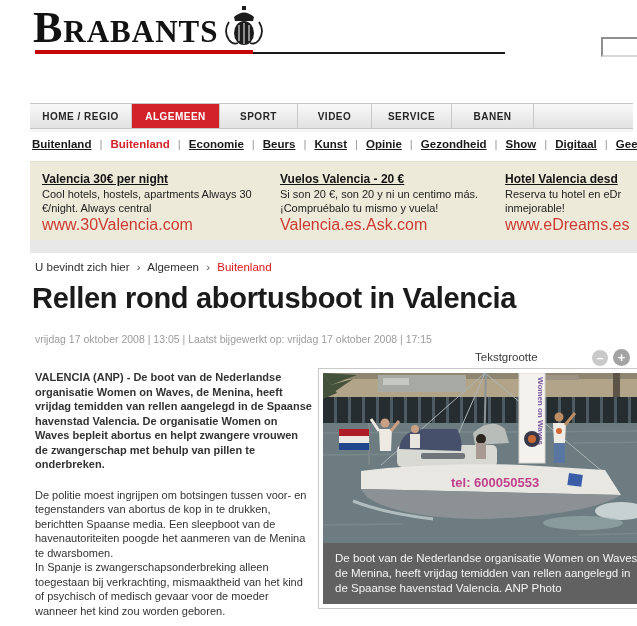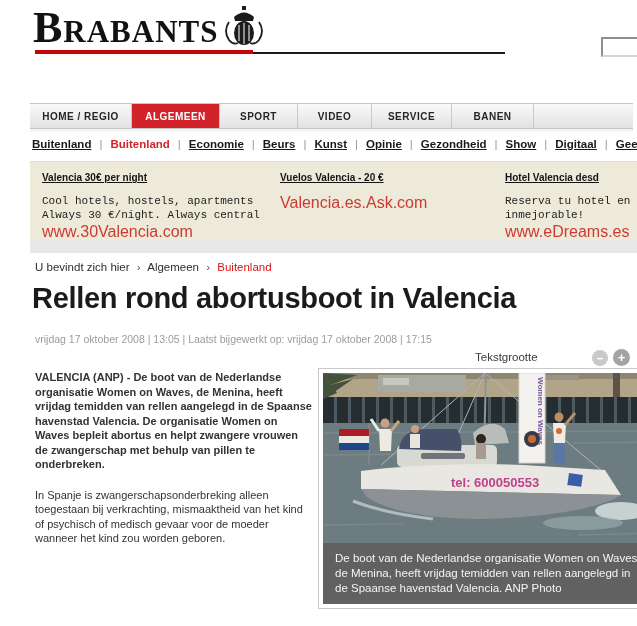--- a/index.html
+++ b/index.html
@@ -41,22 +41,22 @@
   .subnav .sep { color:#999; margin:0 8px; font-weight:normal; }
   
   .adblock {
     position:absolute; left:30px; top:161px; width:760px; height:79px;
     background:#edead9; border-top:1px solid #e2dfce;
   }
   .ad { position:absolute; top:10px; }
   .ad.c1 { left:12px;  width:226px; }
   .ad.c2 { left:250px; width:214px; }
   .ad.c3 { left:475px; width:210px; }
-  .ad-title { display:block; font-size:10px; font-weight:bold; color:#141414; text-decoration:underline; cursor:pointer; margin-bottom:11px; }
-  .ad-body  { font-size:11px; color:#222; line-height:14px;font-family:Liberation Mono, monospace; }
+  .ad-title { display:block; font-size:12px; font-weight:bold; color:#141414; text-decoration:underline; cursor:pointer; margin-bottom:1px; }
+  .ad-body  { font-size:11px; color:#222; line-height:14px; }
   .ad-body .bl { display:block; }
   .ad-url   { display:block; font-size:16px; color:#cc3b33; margin-top:1px; cursor:pointer; text-decoration:none; }
   
   .grayband { position:absolute; left:30px; right:0; top:240px; height:13px; background:#e8e8e8; }
   
   .breadcrumb { position:absolute; left:35px; top:261px; font-size:11.5px; color:#2e2e2e; }
   .breadcrumb .bc-sep { color:#555; margin:0 4px; }
   .breadcrumb a { color:#2e2e2e; text-decoration:none; cursor:pointer; }
   .breadcrumb a.red { color:#dd1414; }
   
@@ -145,20 +145,21 @@
   </div>
 
   <div class="adblock">
     <div class="ad c1">
       <a class="ad-title">Valencia 30€ per night</a>
       <div class="ad-body">Cool hotels, hostels, apartments Always 30 €/night. Always central</div>
       <a class="ad-url">www.30Valencia.com</a>
     </div>
     <div class="ad c2">
       <a class="ad-title">Vuelos Valencia - 20 €</a>
+      <div class="ad-body">Si son 20 €, son 20 y ni un centimo más. ¡Compruébalo tu mismo y vuela!</div>
       <a class="ad-url">Valencia.es.Ask.com</a>
     </div>
     <div class="ad c3">
       <a class="ad-title">Hotel Valencia desd</a>
       <div class="ad-body">
           <span class="bl">Reserva tu hotel en eDr</span>
           <span class="bl">inmejorable!</span>
         </div>
       <a class="ad-url">www.eDreams.es</a>
     </div>
@@ -180,20 +181,21 @@
   <span class="ts-label">Tekstgrootte</span>
   <div class="ts-btn minus">
       <span>–</span>
     </div>
   <div class="ts-btn plus">
       <span>+</span>
     </div>
 
   <div class="article-col">
     <p class="intro">VALENCIA (ANP) - De boot van de Nederlandse organisatie Women on Waves, de Menina, heeft vrijdag temidden van rellen aangelegd in de Spaanse havenstad Valencia. De organisatie Women on Waves bepleit abortus en helpt zwangere vrouwen de zwangerschap met behulp van pillen te onderbreken.</p>
+    <p>De politie moest ingrijpen om botsingen tussen voor- en tegenstanders van abortus de kop in te drukken, berichtten Spaanse media. Een sleepboot van de havenautoriteiten poogde het aanmeren van de Menina te dwarsbomen.</p>
     <p>In Spanje is zwangerschapsonderbreking alleen toegestaan bij verkrachting, mismaaktheid van het kind of psychisch of medisch gevaar voor de moeder wanneer het kind zou worden geboren.</p>
   </div>
 
   <div class="photo-frame">
     <svg width="330" height="170" viewBox="0 0 330 170">
       <defs>
         <pattern id="pil" width="14" height="26" patternUnits="userSpaceOnUse">
           <rect width="14" height="26" fill="#262d31"></rect>
           <rect x="11" width="3" height="26" fill="#4e5a61"></rect>
         </pattern>

